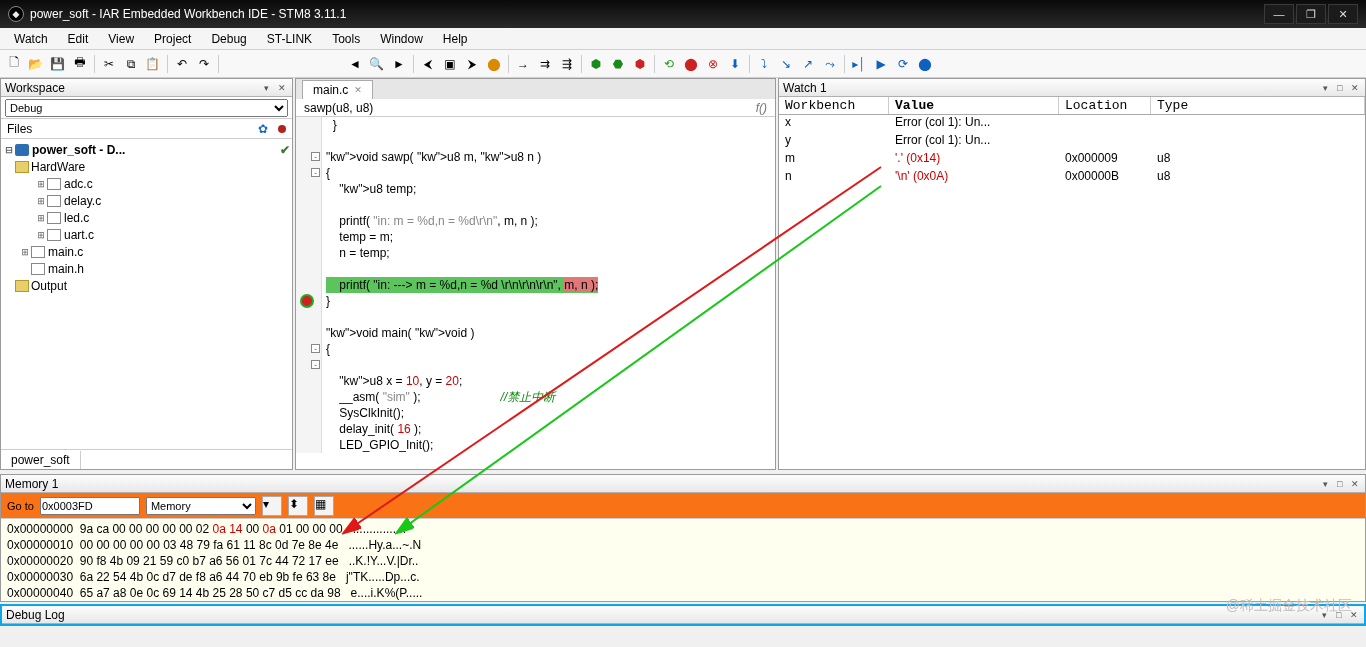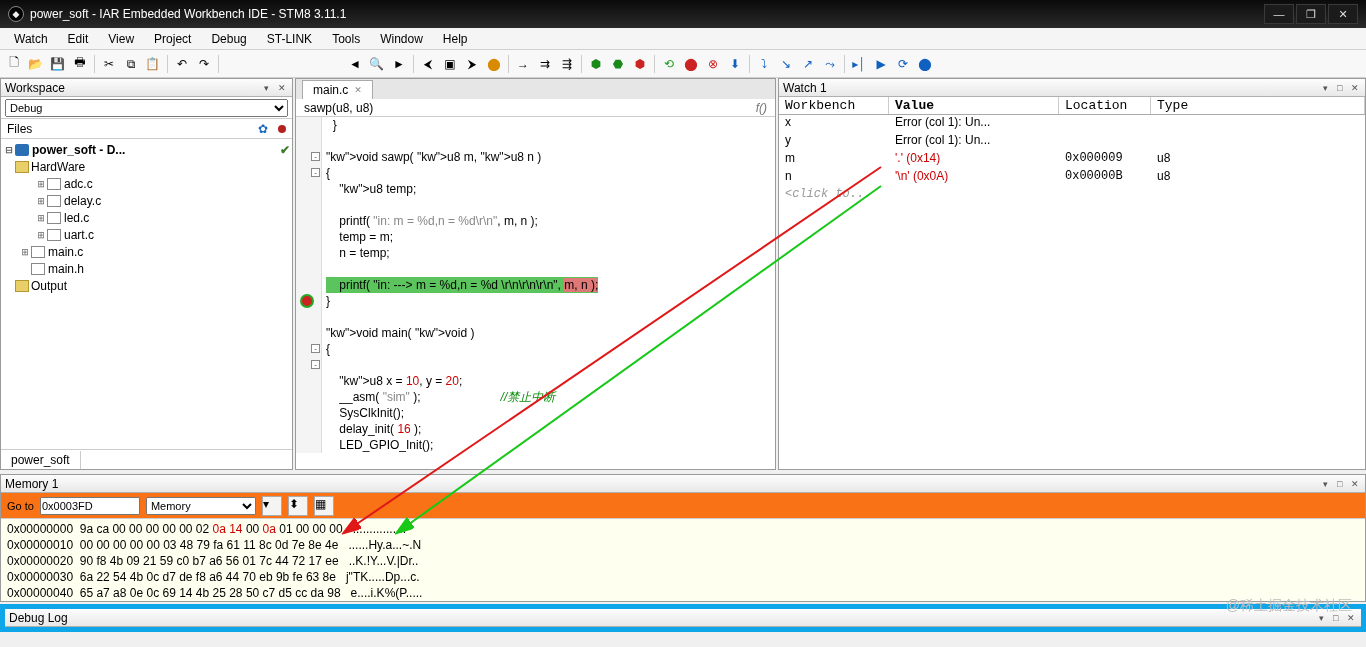--- a/index.html
+++ b/index.html
@@ -50,31 +50,31 @@
 .num { color:#c00;}
 .cmt { color:#0a8a0a; font-style:italic;}
 .hl-line { background:#5cc45c; display:inline-block;}
 .hl-line .tail { background:#e07878;}
 .watch { width:588px; border:1px solid #9b9b9b; background:#fff; display:flex; flex-direction:column;}
 .watch-head { height:18px; display:flex; border-bottom:1px solid #aaa;}
 .watch-head div { padding:1px 6px; border-right:1px solid #ccc; font-family:"Courier New",monospace; font-size:13px;}
 .wh-exp{width:110px;} .wh-val{width:170px;font-weight:bold;} .wh-loc{width:92px;} .wh-typ{flex:1;}
 .watch-row { height:18px; display:flex; font-family:"Courier New",monospace; font-size:13px;}
 .watch-row div { padding:0 6px;}
-.wr-exp{width:110px;} .wr-val{width:170px;} .wr-loc{width:92px;font-family:Liberation Mono, monospace;} .wr-typ{flex:1;}
+.wr-exp{width:110px;} .wr-val{width:170px;} .wr-loc{width:92px;} .wr-typ{flex:1;}
 .redv{color:#c00;}
 .watch-click { color:#999; padding:0 6px; font-family:"Courier New",monospace; font-style:italic;}
 .memory { border:1px solid #9b9b9b; background:#f97316; margin-top:4px;}
 .mem-tools { height:26px; display:flex; align-items:center; gap:6px; padding:0 6px; border-bottom:1px solid #ccc;}
 .mem-tools label{font-size:11px;}
 .mem-tools input,.mem-tools select{height:18px; font-size:11px;}
 .mem-tools .mbtn{width:20px;height:20px;border:1px solid #aaa;background:#f4f4f4;}
 .mem-body { background:#fffff0; font-family:"Courier New",monospace; font-size:13px; line-height:16px; padding:2px 6px; height:82px; overflow:hidden;}
 .mem-body .mr{color:#c00;}
-.debuglog { border:5px solid #0ea5e9; background:#fff; margin-top:2px;}
+.debuglog { border:2px solid #0ea5e9; background:#fff; margin-top:2px;}
 .watermark { position:absolute; right:14px; bottom:32px; color:#bdbdbd; font-size:14px;}
 svg.overlay { position:absolute; top:0; left:0; pointer-events:none;}
 .arrow-red { stroke:#e01818; fill:#e01818;}
 .arrow-green { stroke:#18c818; fill:#18c818;}
 </style>
 </head>
 <body>
 
 <div class="titlebar">
   <span class="icon">◆</span>
@@ -296,21 +296,20 @@
           <div class="wr-loc">0x000009</div>
           <div class="wr-typ">u8</div>
         </div>
         <div class="watch-row">
           <div class="wr-exp">n</div>
           <div class="wr-val redv">'\n' (0x0A)</div>
           <div class="wr-loc">0x00000B</div>
           <div class="wr-typ">u8</div>
         </div>
       </div>
-    <div class="watch-click">&lt;click to...</div>
   </div>
 </div>
 
 <div class="memory">
   <div class="paneheader">
     <span>Memory 1</span>
     <span class="sp">
         <span class="xicon">▾</span>
         <span class="xicon">□</span>
         <span class="xicon">✕</span>

